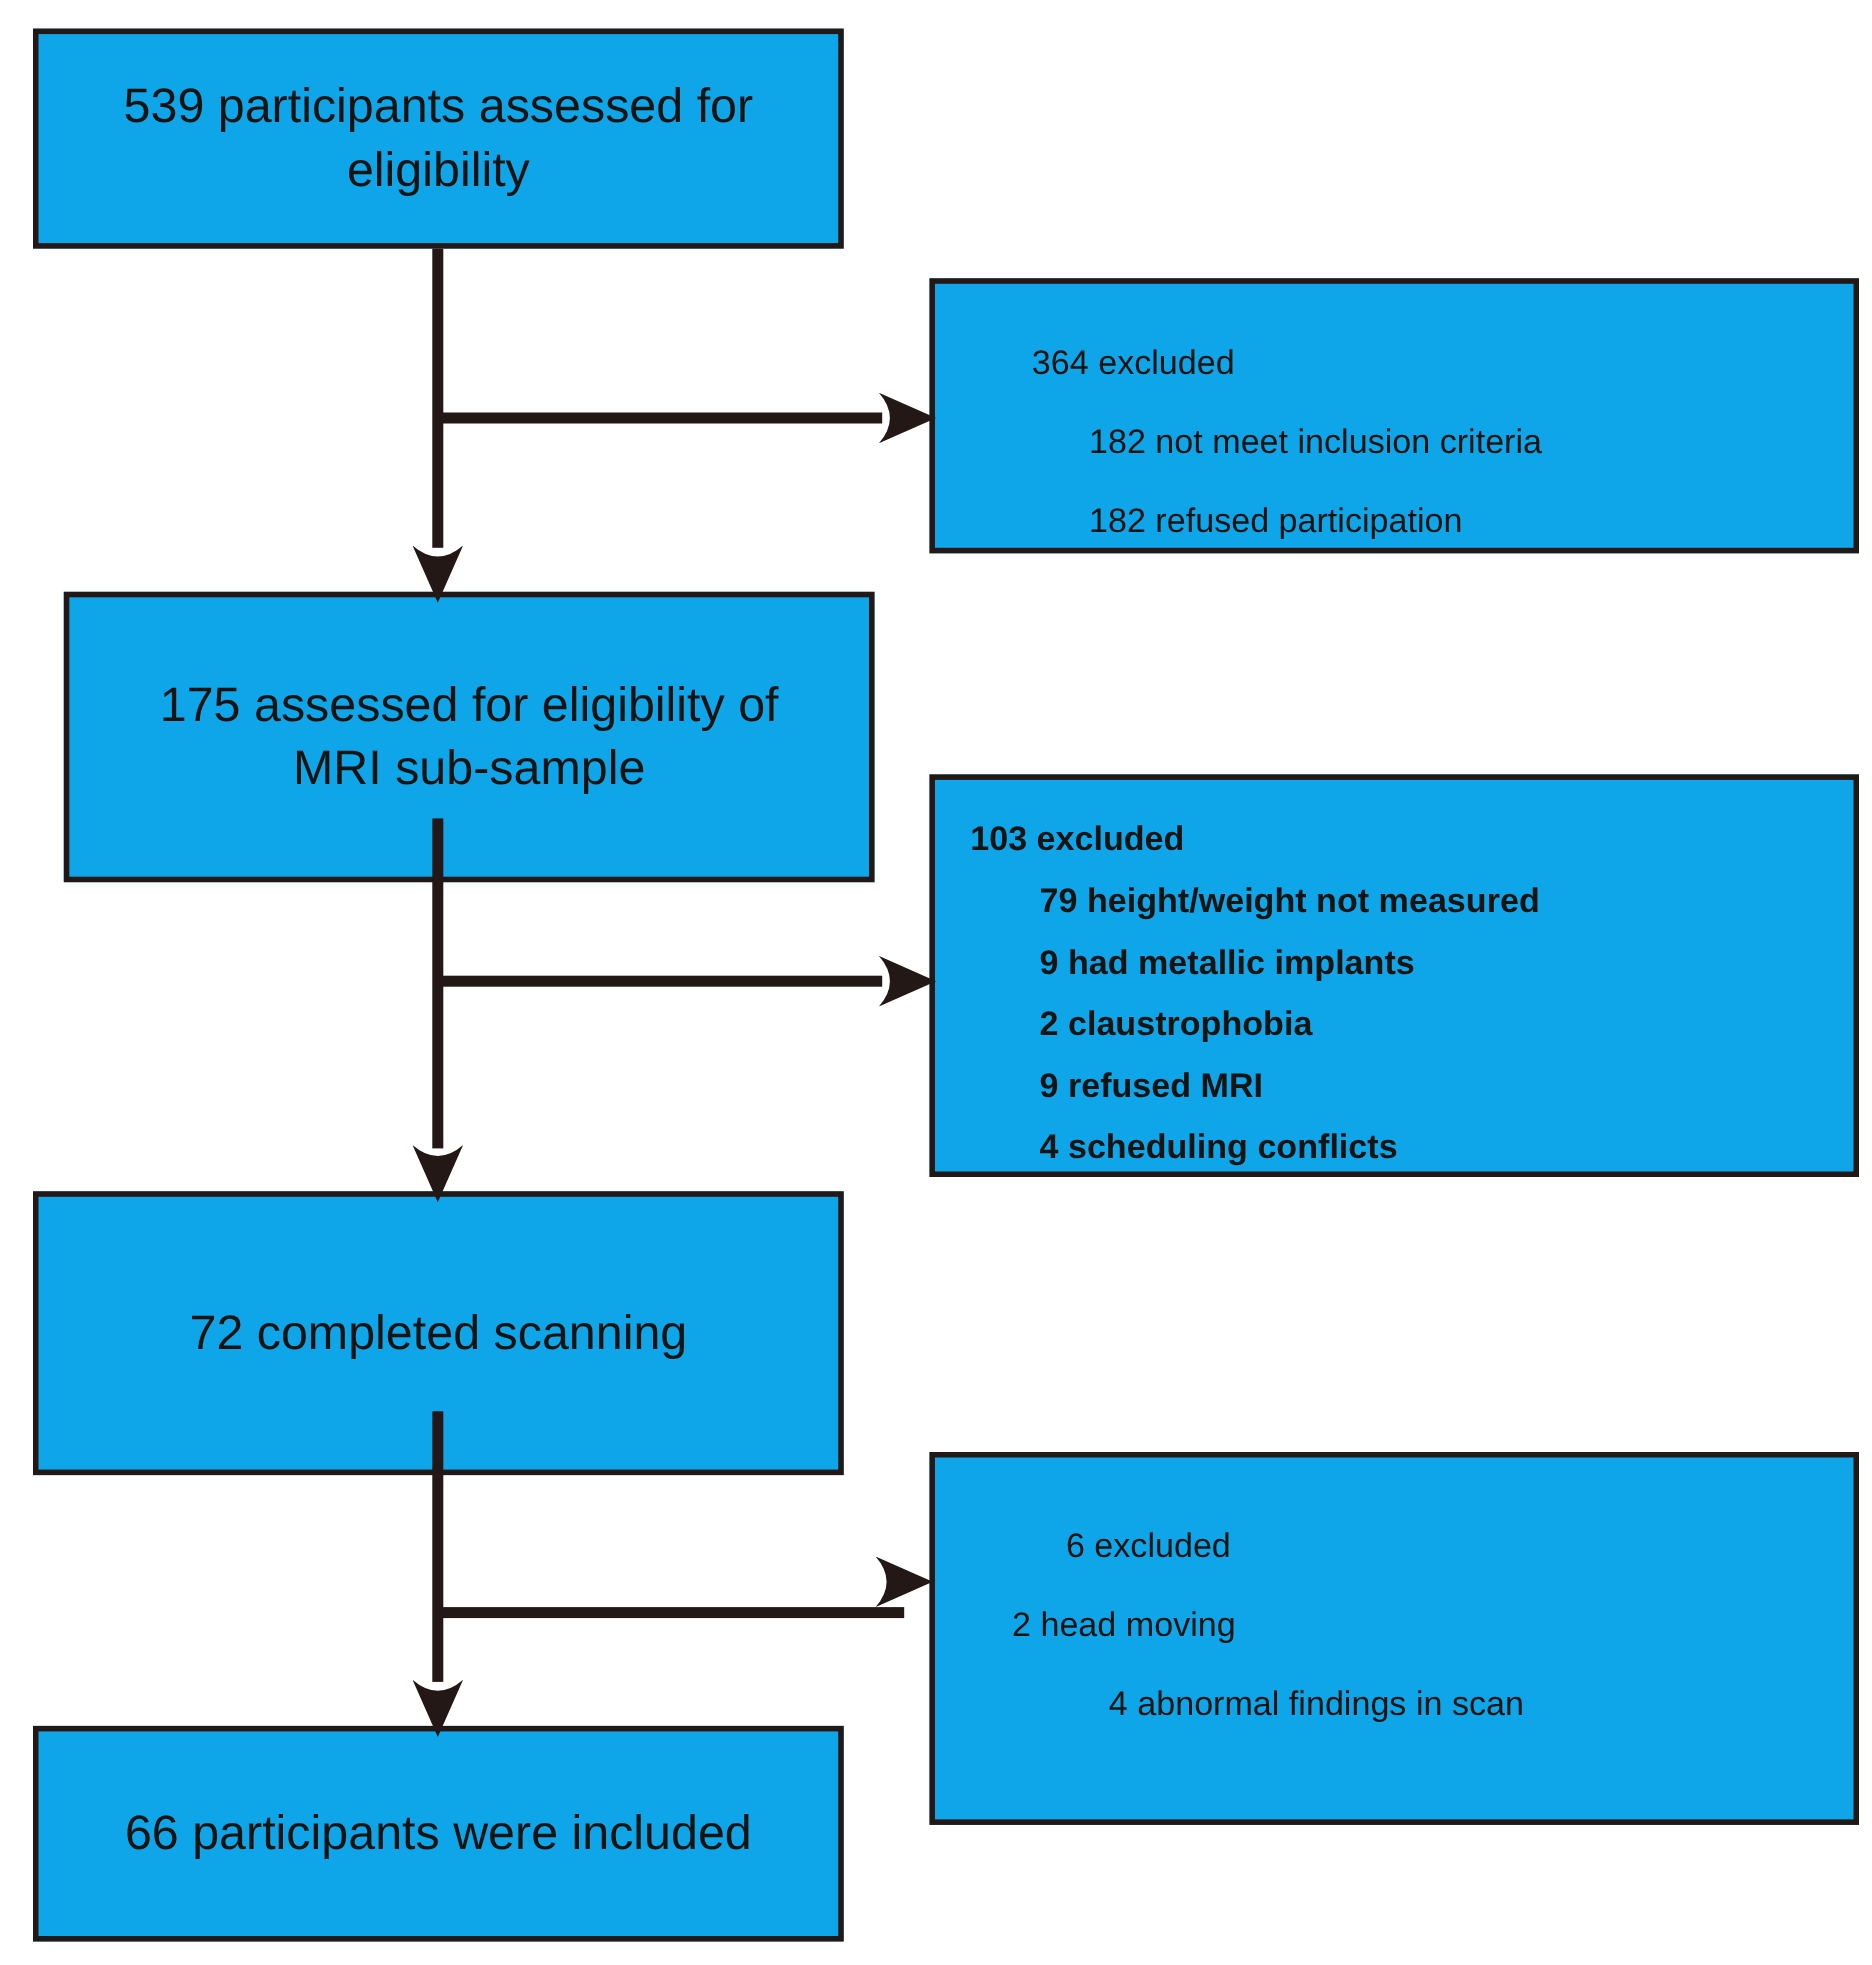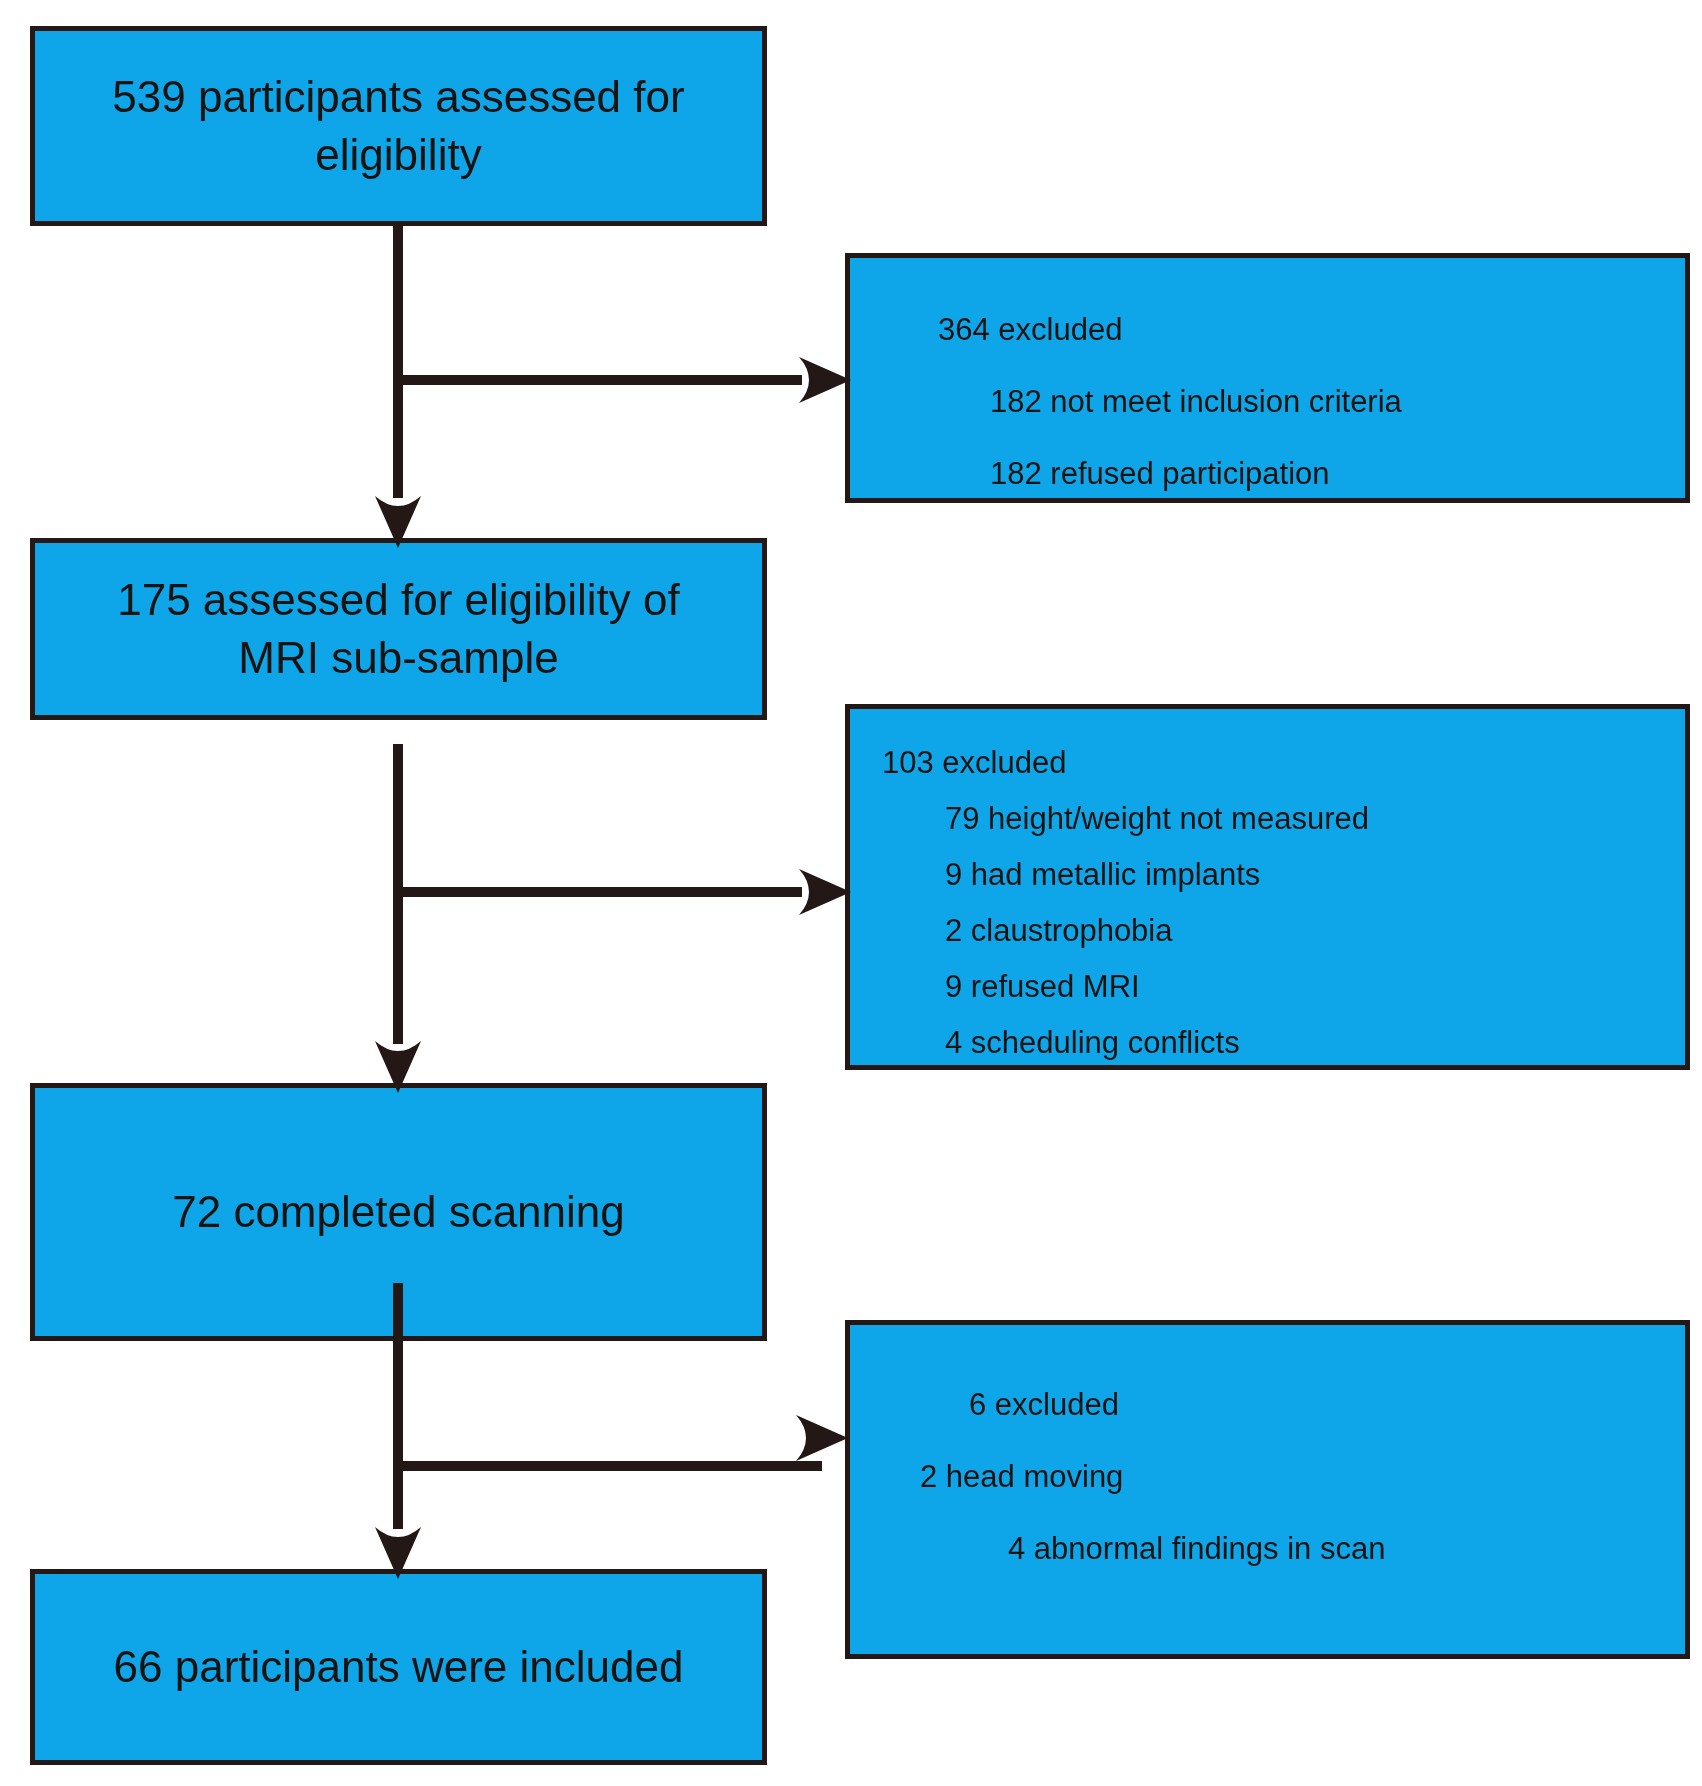--- a/index.html
+++ b/index.html
@@ -55,40 +55,40 @@
 </head>
 <body>
 
 <div class="canvas">
 
   <div class="box main-box" style="top:26px; height:200px;">
     <div>539 participants assessed for</div>
     <div>eligibility</div>
   </div>
 
-  <div class="box main-box" style="top:538px; height:182px;">
+  <div class="box main-box" style="top:538px; height:264px;margin-left:28px;">
     <div>175 assessed for eligibility of</div>
     <div>MRI sub-sample</div>
   </div>
 
   <div class="box main-box" style="top:1083px; height:258px;">
     <div>72 completed scanning</div>
   </div>
 
   <div class="box main-box" style="top:1569px; height:196px;">
     <div>66 participants were included</div>
   </div>
 
   <div class="box excl-box" style="top:253px; height:250px; padding-top:36px; line-height:72px;">
     <div class="excl-title" style="padding-left:88px;">364 excluded</div>
     <div class="excl-item" style="padding-left:140px;">182 not meet inclusion criteria</div>
     <div class="excl-item" style="padding-left:140px;">182 refused participation</div>
   </div>
 
-  <div class="box excl-box" style="top:704px; height:366px; padding-top:26px; line-height:56px;">
+  <div class="box excl-box" style="top:704px; height:366px; padding-top:26px; line-height:56px;font-weight:bold;">
     <div class="excl-title" style="padding-left:32px;">103 excluded</div>
     <div class="excl-item" style="padding-left:95px;">79 height/weight not measured</div>
     <div class="excl-item" style="padding-left:95px;">9 had metallic implants</div>
     <div class="excl-item" style="padding-left:95px;">2 claustrophobia</div>
     <div class="excl-item" style="padding-left:95px;">9 refused MRI</div>
     <div class="excl-item" style="padding-left:95px;">4 scheduling conflicts</div>
   </div>
 
   <div class="box excl-box" style="top:1320px; height:339px; padding-top:44px; line-height:72px;">
     <div class="excl-title" style="padding-left:119px;">6 excluded</div>

